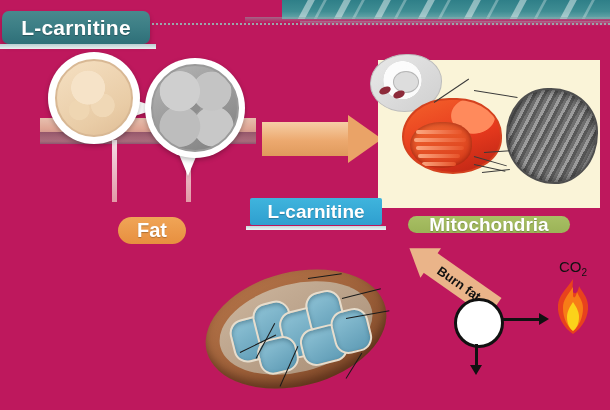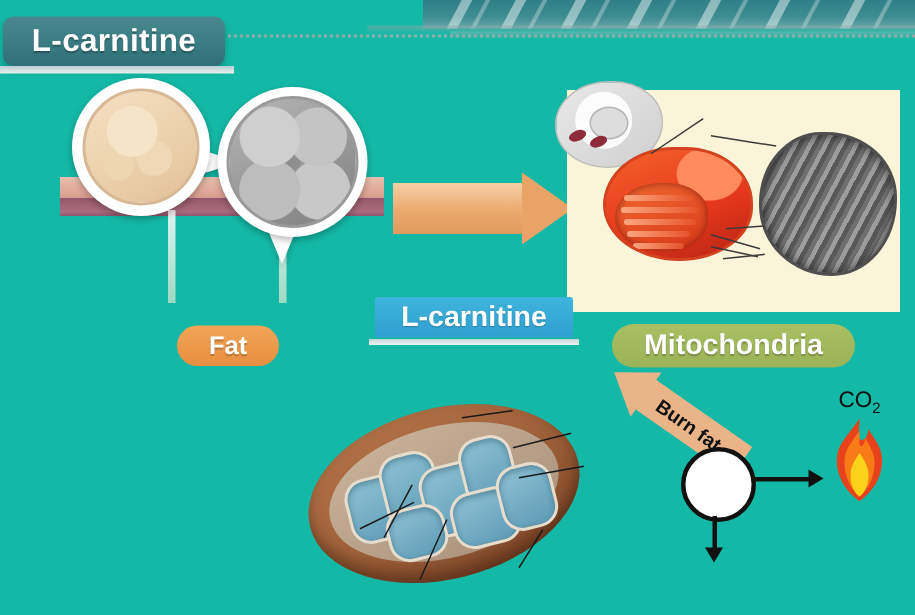--- a/index.html
+++ b/index.html
@@ -3,21 +3,21 @@
 <meta charset="utf-8">
 <style>
   html,body{margin:0;padding:0;}
   body{
     width:610px;height:410px;
     background:#ffffff;
     font-family:"Liberation Sans", sans-serif;
     overflow:hidden;
     position:relative;
   }
-  #stage{position:relative;width:610px;height:410px;overflow:hidden;background:#14b8a6;}
+  #stage{position:relative;width:610px;height:410px;overflow:hidden;background:#be185d;}
 
   
   .top-band{
     position:absolute;top:0;left:282px;width:328px;height:19px;
     background:linear-gradient(180deg,#2f7f88 0%,#3f8d93 60%,#6aa8ab 100%);
     overflow:hidden;
   }
   .top-band .stripe{
     position:absolute;top:-6px;width:7px;height:34px;
     background:rgba(255,255,255,.45);
@@ -211,33 +211,33 @@
   .leader{position:absolute;background:#3a3a3a;height:1px;transform-origin:left center;}
 
   
   .pill{
     position:absolute;display:flex;align-items:center;justify-content:center;
     color:#fff;font-weight:bold;text-shadow:0 1px 1px rgba(0,0,0,.25);
   }
   .pill-fat{
     left:118px;top:217px;width:68px;height:27px;border-radius:14px;
     background:linear-gradient(180deg,#f0a557,#e78f3f);
-    font-size:17px;
+    font-size:20px;
   }
   .pill-carnitine{
     left:250px;top:198px;width:132px;height:27px;border-radius:2px;
     background:linear-gradient(180deg,#3fb4dd,#2f9fcf);
     font-size:19px;
   }
   .carnitine-underline{
     position:absolute;left:246px;top:226px;width:140px;height:4px;
     background:linear-gradient(180deg,#c7d6da,#eef3f4);
   }
   .pill-mito{
-    left:408px;top:216px;width:162px;height:29px;border-radius:15px;
+    left:408px;top:216px;width:162px;height:17px;border-radius:15px;
     background:linear-gradient(180deg,#a8bf64,#9bb357);
     font-size:19px;
   }
 
   
   .mito-cut{
     position:absolute;left:196px;top:254px;width:200px;height:150px;
   }
   .mito-cut .outer{
     position:absolute;left:8px;top:18px;width:184px;height:114px;

